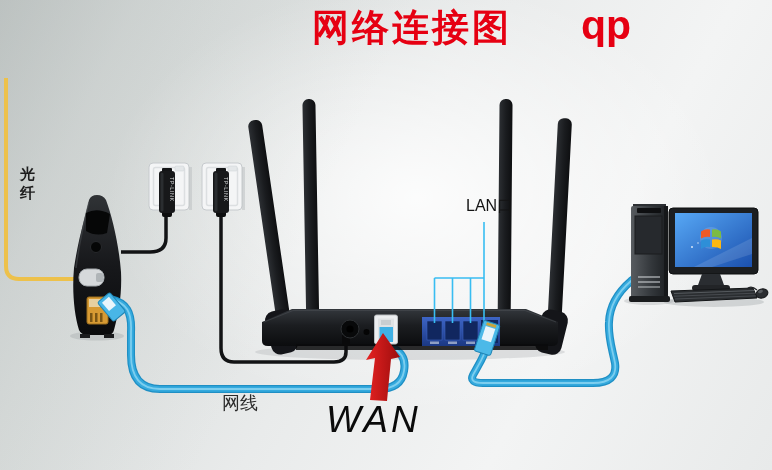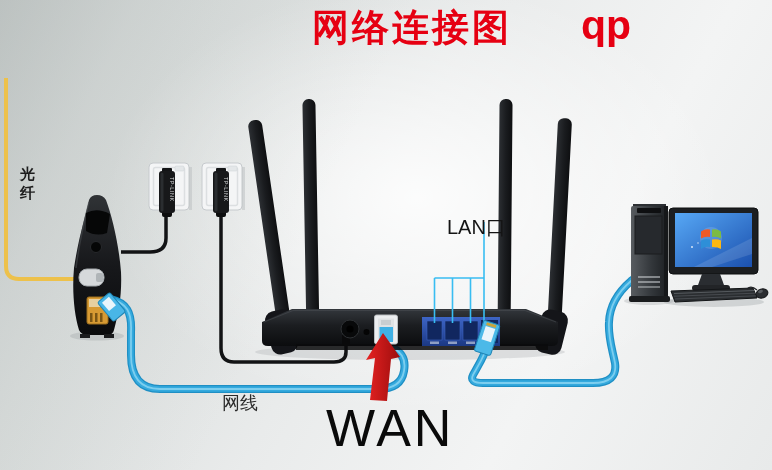--- a/index.html
+++ b/index.html
@@ -11,23 +11,23 @@
       linear-gradient(118deg, #c7cccb 0%, #d8dcdb 22%, #e9ebeb 48%, #f3f4f4 72%, #e8eaea 100%);
   }
   .bg-streak{
     position:absolute;inset:0;pointer-events:none;
     background:linear-gradient(115deg, rgba(168,175,173,.35) 0%, rgba(190,196,194,.25) 14%, rgba(240,242,242,.0) 42%);
   }
   .lbl{position:absolute;line-height:1.05;white-space:pre-wrap;}
   .lbl-title{left:312px;top:9px;font-size:37px;font-weight:bold;letter-spacing:3px;color:#e60012;}
   .lbl-code{left:581px;top:4px;font-size:41px;font-weight:bold;color:#e60012;}
   .lbl-fiber{left:20px;top:165px;width:18px;font-size:15px;font-weight:bold;color:#1d1d1d;line-height:1.25;}
-  .lbl-lan{left:447px;top:198px;font-size:20px;color:#141414;margin-top:19px;}
+  .lbl-lan{left:466px;top:198px;font-size:16px;color:#141414;}
   .lbl-cable{left:222px;top:394px;font-size:18px;color:#2b2b2b;}
-  .lbl-wan{left:326px;top:401px;font-size:52px;letter-spacing:3px;color:#0a0a0a;}
+  .lbl-wan{left:326px;top:401px;font-size:37px;letter-spacing:3px;color:#0a0a0a;font-style:italic;}
   svg{position:absolute;left:0;top:0;}
 </style>
 </head>
 <body>
 
 <div class="stage">
   <div class="bg-streak"></div>
 
   <svg width="772" height="470" viewBox="0 0 772 470">
     <defs>

